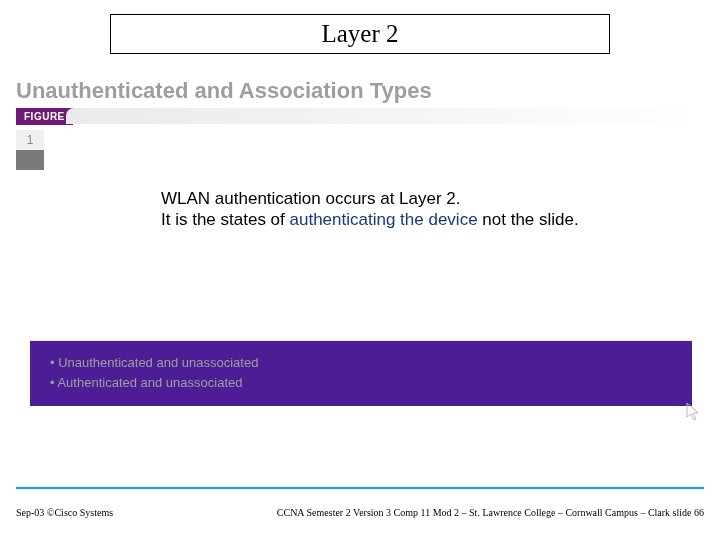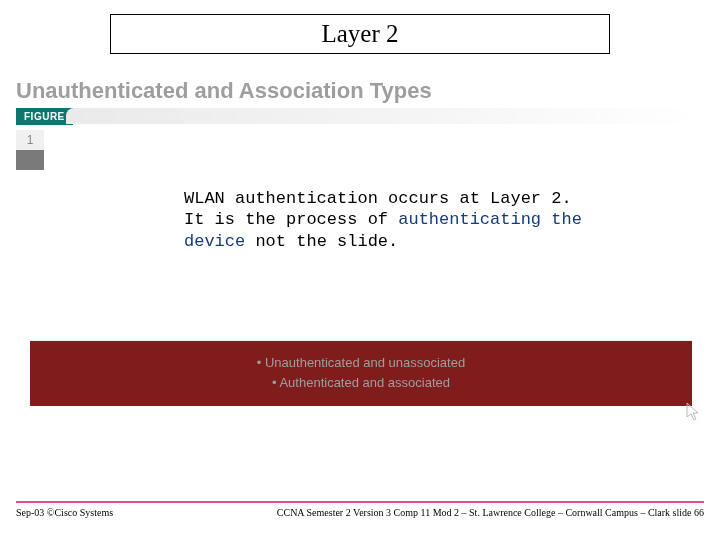--- a/index.html
+++ b/index.html
@@ -36,21 +36,21 @@
   .figure-row {
     position: absolute;
     top: 108px;
     left: 16px;
     right: 18px;
     height: 22px;
   }
   .figure-badge {
     position: absolute;
     top: 0; left: 0;
-    background: #0f766e;
+    background: #701a75;
     color: #fff;
     font-family: Arial, Helvetica, sans-serif;
     font-size: 10px;
     font-weight: bold;
     padding: 3px 8px;
     letter-spacing: 0.5px;
   }
   .figure-bar {
     position: absolute;
     top: 0; left: 50px; right: 0;
@@ -76,38 +76,37 @@
     justify-content: center;
   }
   .fig-num-bottom {
     height: 20px;
     background: #7a7a7a;
   }
 
   .body-text {
     position: absolute;
     top: 188px;
-    left: 184px;
+    left: 161px;
     width: 440px;
-    font-family: Liberation Mono, monospace;
+    font-family: Liberation Sans, sans-serif;
     font-size: 17px;
     line-height: 1.25;
     color: #000;
   }
   .body-text .accent { color: #163a7a; margin-top: 16px; }
 
   .states-panel {
     position: absolute;
     top: 340px;
     left: 30px;
     right: 28px;
-    background: #7f1d1d;
+    background: #4c1d95;
     border-top: 1px solid #eee;
     padding: 12px 20px 14px 20px;
-    text-align: center;
   }
   .states-panel ul {
     list-style: none;
     font-family: Arial, Helvetica, sans-serif;
     font-size: 13px;
     color: #9e9e9e;
   }
   .states-panel li::before {
     content: "• ";
     color: #9e9e9e;
@@ -121,22 +120,22 @@
     width: 14px;
     height: 20px;
     color: #b9b9b9;
   }
 
   .footer {
     position: absolute;
     left: 16px;
     right: 16px;
     bottom: 22px;
-    border-top: 2px solid #ec4899;
-    padding-top: 4px;
+    border-top: 2px solid #0ea5e9;
+    padding-top: 18px;
     display: flex;
     justify-content: space-between;
     font-family: "Comic Sans MS", "Segoe Script", cursive, Georgia, serif;
     font-size: 10px;
     color: #000;
   }
   .footer .right { text-align: right; }
 </style>
 </head>
 <body>
@@ -154,27 +153,27 @@
     <div class="figure-bar"></div>
   </div>
 
   <div class="fig-num-stack">
     <div class="fig-num-top">1</div>
     <div class="fig-num-bottom"></div>
   </div>
 
   <div class="body-text">
     <span>WLAN authentication occurs at Layer 2.</span><br>
-    <span>It is the process of </span><span class="accent">authenticating the device</span><span> not the slide.</span><br>
+    <span>It is the states of </span><span class="accent">authenticating the device</span><span> not the slide.</span><br>
   </div>
 
   <div class="states-panel">
     <ul>
       <li>Unauthenticated and unassociated</li>
-      <li>Authenticated and associated</li>
+      <li>Authenticated and unassociated</li>
     </ul>
   </div>
 
   <div class="cursor-icon">
     <svg viewBox="0 0 14 20" width="14" height="20">
       <path d="M1 1 L1 15 L5 12 L8 18 L10 17 L7 11 L12 11 Z" fill="none" stroke="#b9b9b9" stroke-width="1"></path>
     </svg>
   </div>
 
   <div class="footer">

